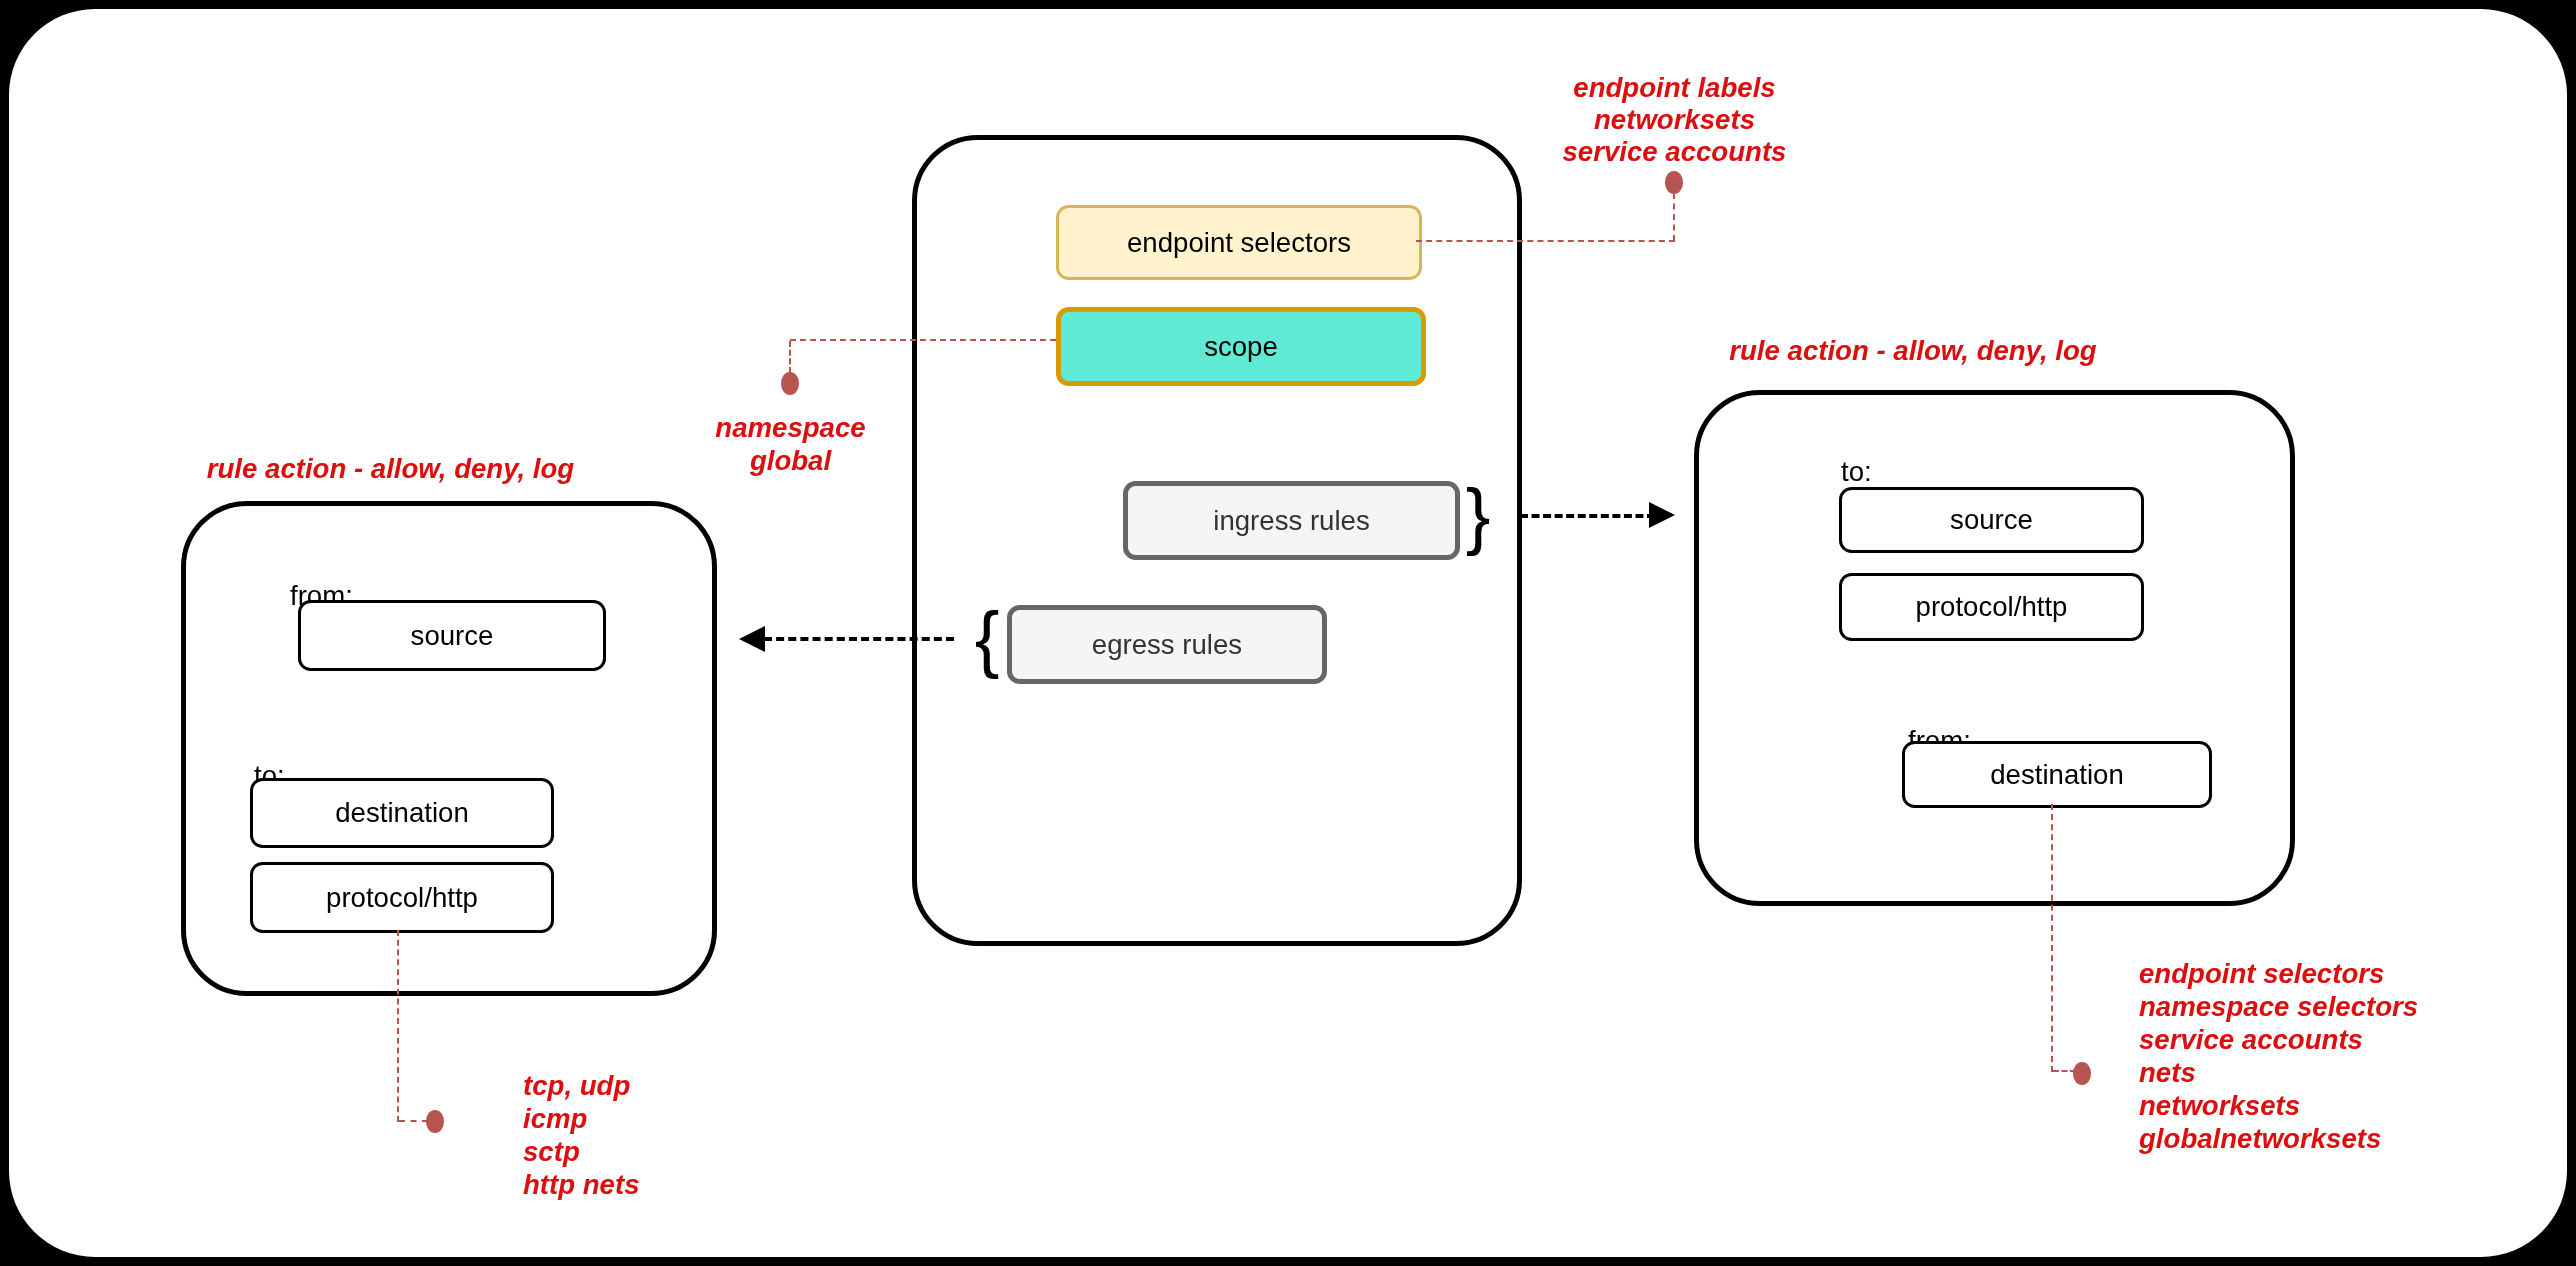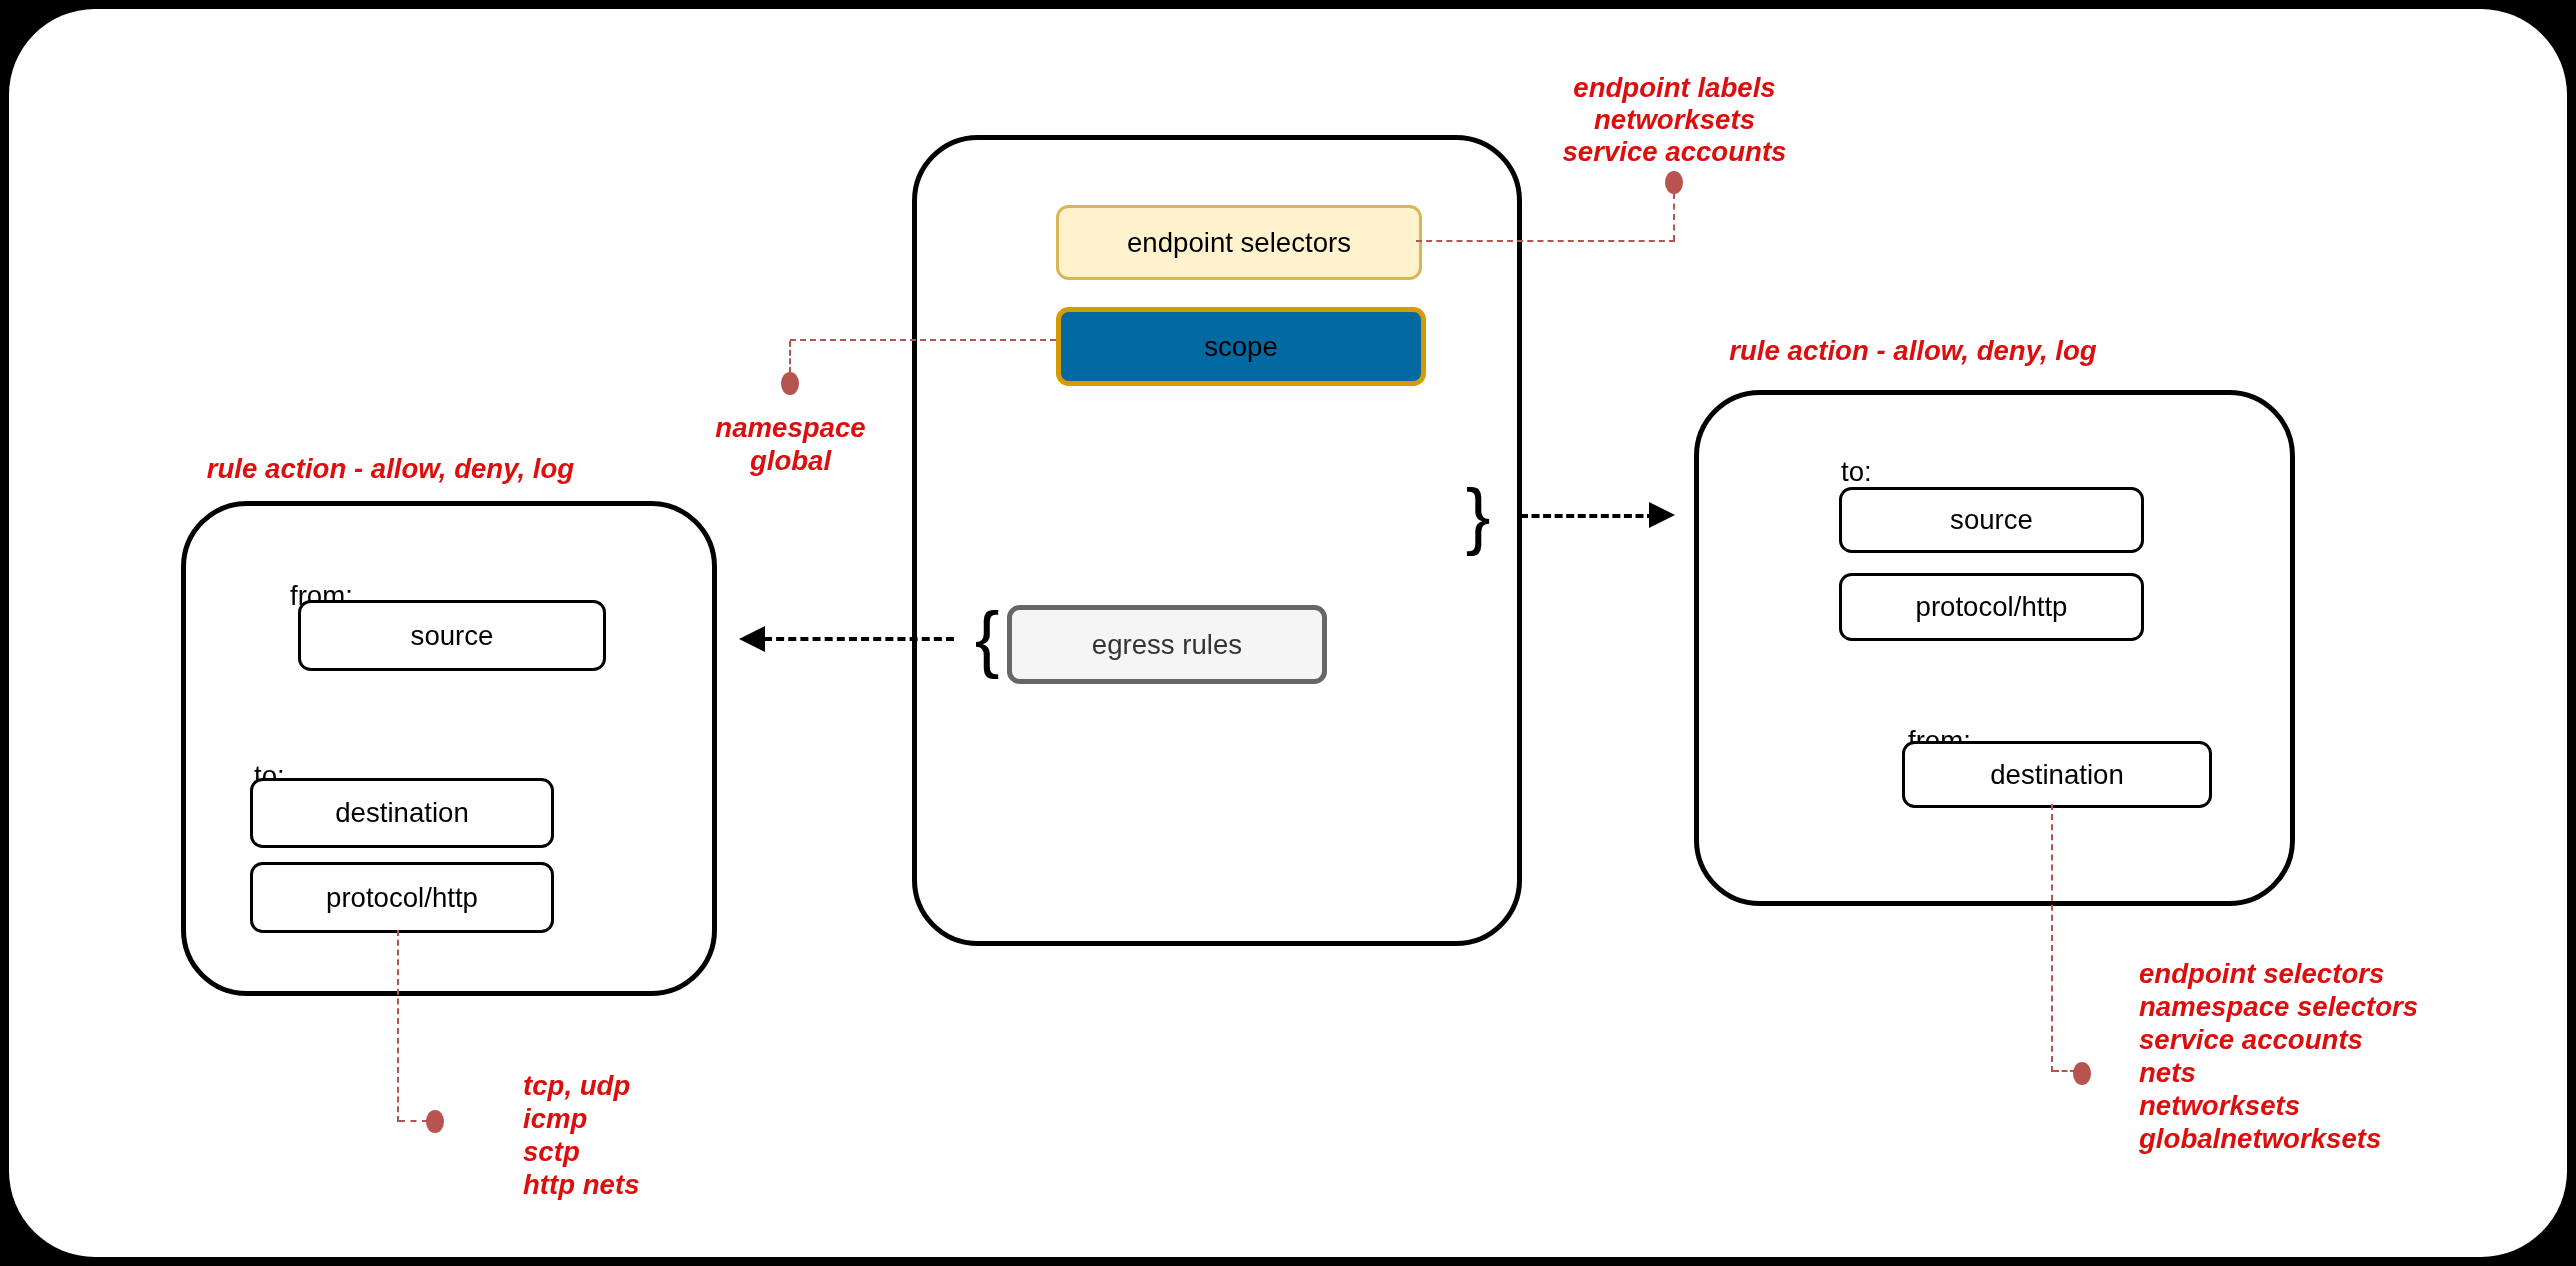--- a/index.html
+++ b/index.html
@@ -4,21 +4,21 @@
 <style>
   html,body{margin:0;padding:0;background:#000;}
   #canvas{position:relative;width:2576px;height:1266px;background:#000;overflow:hidden;
           font-family:"Liberation Sans", sans-serif;}
   #panel{position:absolute;left:9.2px;top:9.2px;right:9.2px;bottom:9.2px;background:#fff;border-radius:86px;}
 
   .bigbox{position:absolute;background:#fff;border:5.2px solid #000;border-radius:66px;}
   .chip{position:absolute;display:flex;align-items:center;justify-content:center;
         font-size:27.6px;color:#000;border-radius:12.6px;background:#fff;border:3.4px solid #000;}
   .chip.yellow{background:#fff2cc;border:3.4px solid #d6b656;}
-  .chip.orange{background:#0369a1;border:5.2px solid #d79b00;align-items:center;}
+  .chip.orange{background:#5eead4;border:5.2px solid #d79b00;align-items:center;}
   .chip.gray{background:#f5f5f5;border:5.2px solid #666666;color:#333;}
   .lbl{position:absolute;font-size:27.6px;color:#000;line-height:34px;white-space:nowrap;margin-top:33px;}
   .red-note{position:absolute;color:#dd0e0e;font-weight:bold;font-style:italic;font-size:27.6px;
             line-height:33px;white-space:nowrap;}
   .red-note.center{text-align:center;}
   .dash-h{position:absolute;border-top:2.9px dashed #b85450;height:0;}
   .dash-v{position:absolute;border-left:2.9px dashed #b85450;width:0;}
   .bdash-h{position:absolute;border-top:4px dashed #000;height:0;}
   .dot{position:absolute;width:18.4px;height:23px;border-radius:50%;background:#b85450;}
   .head-r{position:absolute;width:0;height:0;border-top:13.8px solid transparent;
@@ -36,20 +36,23 @@
   <div class="bigbox" style="left:912px;top:135px;width:600px;height:801px;"></div>
 
   <div class="chip yellow" style="left:1056px;top:205px;width:360px;height:69px;">
     <span>endpoint selectors</span>
   </div>
 
   <div class="chip orange" style="left:1056px;top:307px;width:360px;height:69px;">
     <span>scope</span>
   </div>
 
+  <div class="chip gray" style="left:1123px;top:481px;width:327px;height:69px;">
+    <span>ingress rules</span>
+  </div>
 
   <div class="chip gray" style="left:1007px;top:605px;width:310px;height:69px;">
     <span>egress rules</span>
   </div>
 
   <div class="brace" style="left:1452px;top:476px;">}</div>
   <div class="brace" style="left:961px;top:599px;">{</div>
 
   <div class="bdash-h" style="left:1520px;top:514px;width:135px;"></div>
   <div class="head-r" style="left:1649px;top:502px;"></div>

